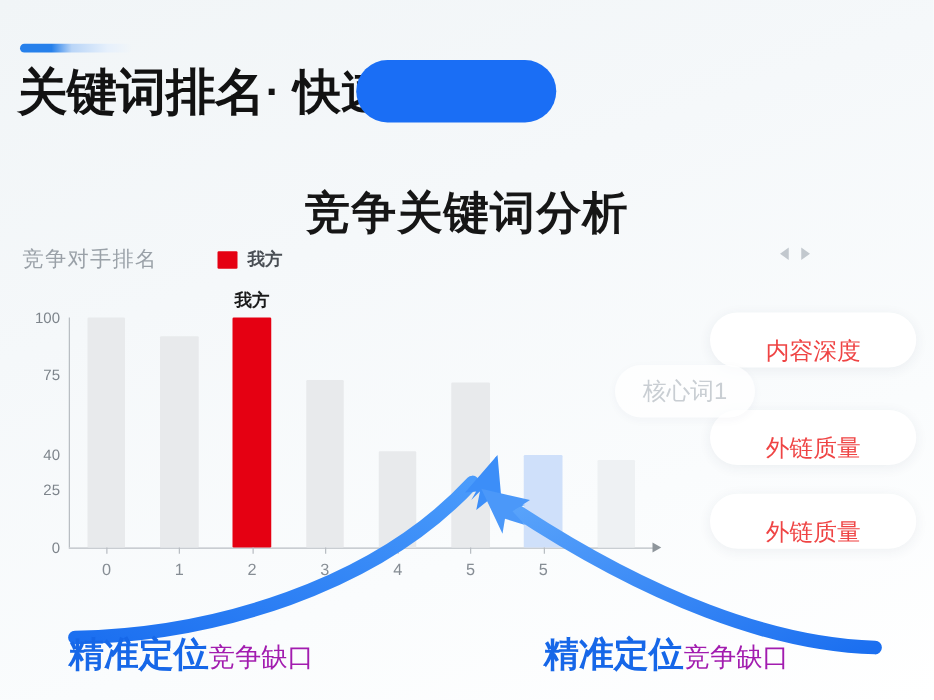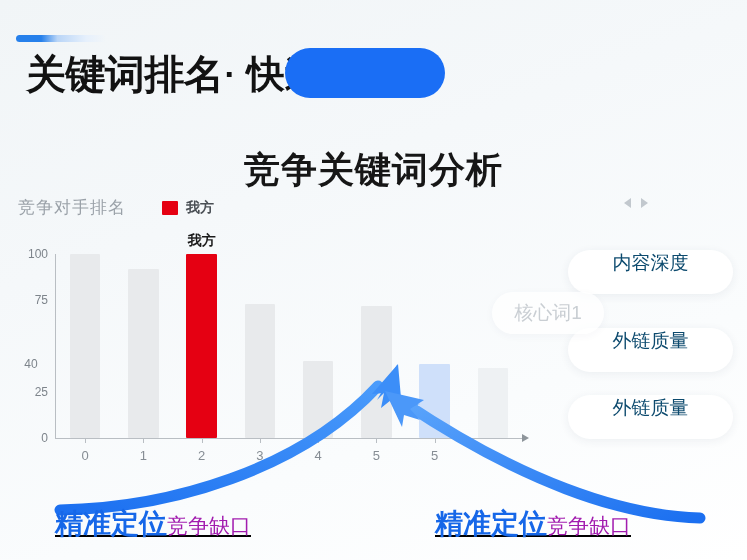--- a/index.html
+++ b/index.html
@@ -13,21 +13,21 @@
     background: linear-gradient(160deg, #f1f5f7 0%, #f5f8fa 35%, #fafcfd 70%, #ffffff 100%);
   }
 
   
   .accent-bar {
     position: absolute; left: 16px; top: 35px;
     width: 90px; height: 7px; border-radius: 4px;
     background: linear-gradient(90deg, #2680eb 0%, #2680eb 28%, #b9d5f7 46%, #e6f0fc 78%, rgba(235,243,252,0) 100%);
   }
   .title-row {
-    position: absolute; left: 26px; top: 46px;
+    position: absolute; left: 14px; top: 46px;
     display: flex; align-items: center; height: 56px;
   }
   .title-main {
     font-size: 40px; font-weight: bold; color: #121212;
     letter-spacing: -0.5px; line-height: 1; white-space: nowrap;
   }
   .title-dot { font-size: 34px; font-weight: bold; color: #121212; margin: 0 1px; }
   .title-sub {
     font-size: 38px; font-weight: bold; color: #121212;
     line-height: 1; white-space: nowrap; margin-left: 10px;
@@ -53,21 +53,21 @@
     position: absolute; left: 0; right: 0; top: 114px;
     text-align: center;
     font-size: 36px; font-weight: bold; color: #161616;
     letter-spacing: 1px;
     margin-top: 32px;
   }
 
   
   .chart-legend {
     position: absolute; left: 18px; top: 196px;
-    display: flex; align-items: center; gap: 36px; text-align: right;
+    display: flex; align-items: center; gap: 48px; text-align: right;
   }
   .legend-title { font-size: 17px; color: #9aa1a8; letter-spacing: 1px; }
   .legend-entry { display: flex; align-items: center; gap: 8px; }
   .legend-swatch { width: 16px; height: 14px; background: #e50012; border-radius: 1px; }
   .legend-text { font-size: 14px; color: #4a4f55; font-weight: bold; }
 
   .chart {
     position: absolute; left: 12px; top: 248px;
     width: 520px; height: 215px;
   }
@@ -120,39 +120,39 @@
   }
   .dim-title { font-size: 17px; color: #9aa1a8; letter-spacing: 2px; }
   .tri { width: 0; height: 0; border-top: 5px solid transparent; border-bottom: 5px solid transparent; }
   .tri-left { border-right: 7px solid #c2c8ce; }
   .tri-right { border-left: 7px solid #c2c8ce; }
 
   .pill {
     position: absolute; right: 14px;
     width: 165px; height: 44px;
     background: #ffffff; border-radius: 22px;
-    display: flex; align-items: flex-start; justify-content: center;
+    display: flex; align-items: flex-end; justify-content: center;
     box-shadow: 0 2px 10px rgba(40,60,90,0.07);
-    font-size: 19px; color: #0c4a6e;
+    font-size: 19px; color: #ef4444;
   }
   .pill-1 { top: 250px; }
   .pill-2 { top: 328px; }
   .pill-3 { top: 395px; }
   .pill-ghost {
     position: absolute; left: 492px; top: 292px;
     width: 112px; height: 42px;
     background: rgba(255,255,255,0.72); border-radius: 21px;
     display: flex; align-items: center; justify-content: center;
     font-size: 19px; color: #c9ced3;
     box-shadow: 0 2px 8px rgba(40,60,90,0.04);
     text-align: center;
   }
 
   
-  .caption { position: absolute; display: flex; align-items: baseline; text-decoration: underline; }
+  .caption { position: absolute; display: flex; align-items: baseline; }
   .caption-strong { font-size: 28px; font-weight: bold; color: #1667e8; letter-spacing: 0px; }
   .caption-weak { font-size: 21px; color: #a21caf; letter-spacing: 0px; }
   .caption-left { left: 55px; top: 505px; }
   .caption-right { left: 435px; top: 505px; }
 </style>
 </head>
 <body>
 
 <div class="accent-bar"></div>
 
@@ -172,21 +172,21 @@
   <span class="legend-entry">
     <span class="legend-swatch"></span>
     <span class="legend-text">我方</span>
   </span>
 </div>
 
 <div class="chart">
   <div class="y-labels">
       <div class="y-label" style="top: 190px;">0</div>
       <div class="y-label" style="top: 144px;">25</div>
-      <div class="y-label" style="top: 116.4px; text-align: center;">40</div>
+      <div class="y-label" style="top: 116.4px;">40</div>
       <div class="y-label" style="top: 52px;">75</div>
       <div class="y-label" style="top: 6px;">100</div>
     </div>
   <div class="axis-v"></div>
   <div class="axis-h"></div>
   <div class="axis-arrow"></div>
   <div class="bars">
       <div class="bar" style="height: 184px; width: 30.29px; left: 13.98px; background: rgb(232, 234, 236);"></div>
       <div class="bar" style="height: 169.28px; width: 30.29px; left: 72.23px; background: rgb(232, 234, 236);"></div>
       <div class="bar" style="height: 184px; width: 30.29px; left: 130.48px; background: rgb(229, 0, 18);"></div>

